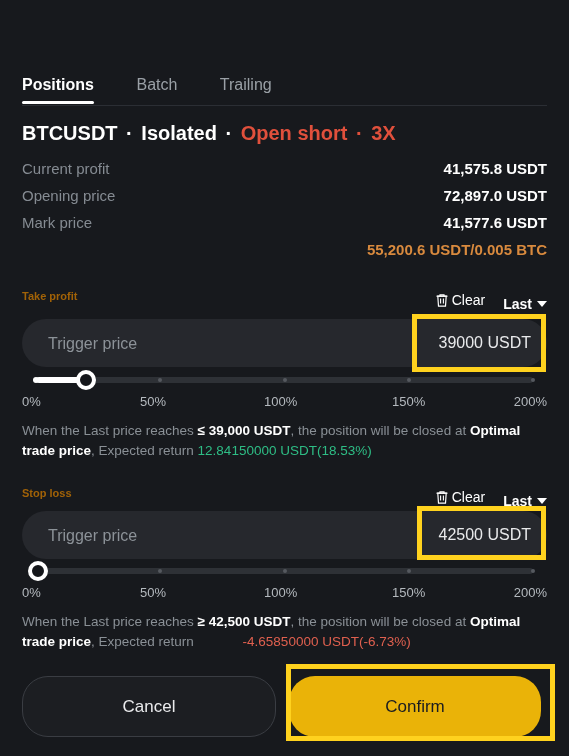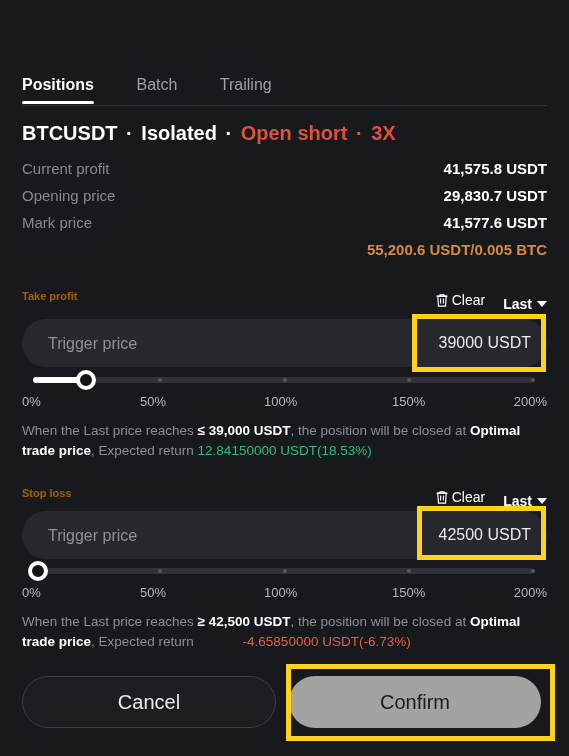--- a/index.html
+++ b/index.html
@@ -280,43 +280,43 @@
     line-height: 20px;
     color: #8a9096;
   }
   .note b { color: #ffffff; font-weight: bold; }
   .note .pos { color: #2ebd85; }
   .note .neg { color: #e0604f; margin-left: 45px; }
 
   
   .btn {
     position: absolute;
-    height: 52px;
+    height: 61px;
     border-radius: 26px;
     display: flex;
     align-items: center;
     justify-content: center;
-    font-size: 20px;
+    font-size: 17px;
     cursor: pointer;
     box-sizing: border-box;
     text-align: center;
   }
   .btn-cancel {
     left: 22px;
     top: 676px;
     width: 254px;
     background: #1c1e22;
     border: 1px solid #3a3d43;
     color: #e9eaec;
   }
   .btn-confirm {
     right: 28px;
     top: 676px;
     width: 252px;
-    background: #a3a3a3;
+    background: #eab308;
     color: #1a1c20;
   }
 </style>
 </head>
 <body>
 
 <div class="dialog">
 
 
   <div class="tabs">
@@ -336,21 +336,21 @@
     <span class="side">3X</span>
   </div>
 
   <div class="info-rows">
     <div class="info-row">
       <span class="info-label">Current profit</span>
       <span class="info-value">41,575.8 USDT</span>
     </div>
     <div class="info-row">
       <span class="info-label">Opening price</span>
-      <span class="info-value">29,830.7 USDT</span>
+      <span class="info-value">72,897.0 USDT</span>
     </div>
     <div class="info-row">
       <span class="info-label">Mark price</span>
       <span class="info-value">41,577.6 USDT</span>
     </div>
     <div class="info-row">
       <span class="info-value liq">55,200.6 USDT/0.005 BTC</span>
     </div>
   </div>
 

